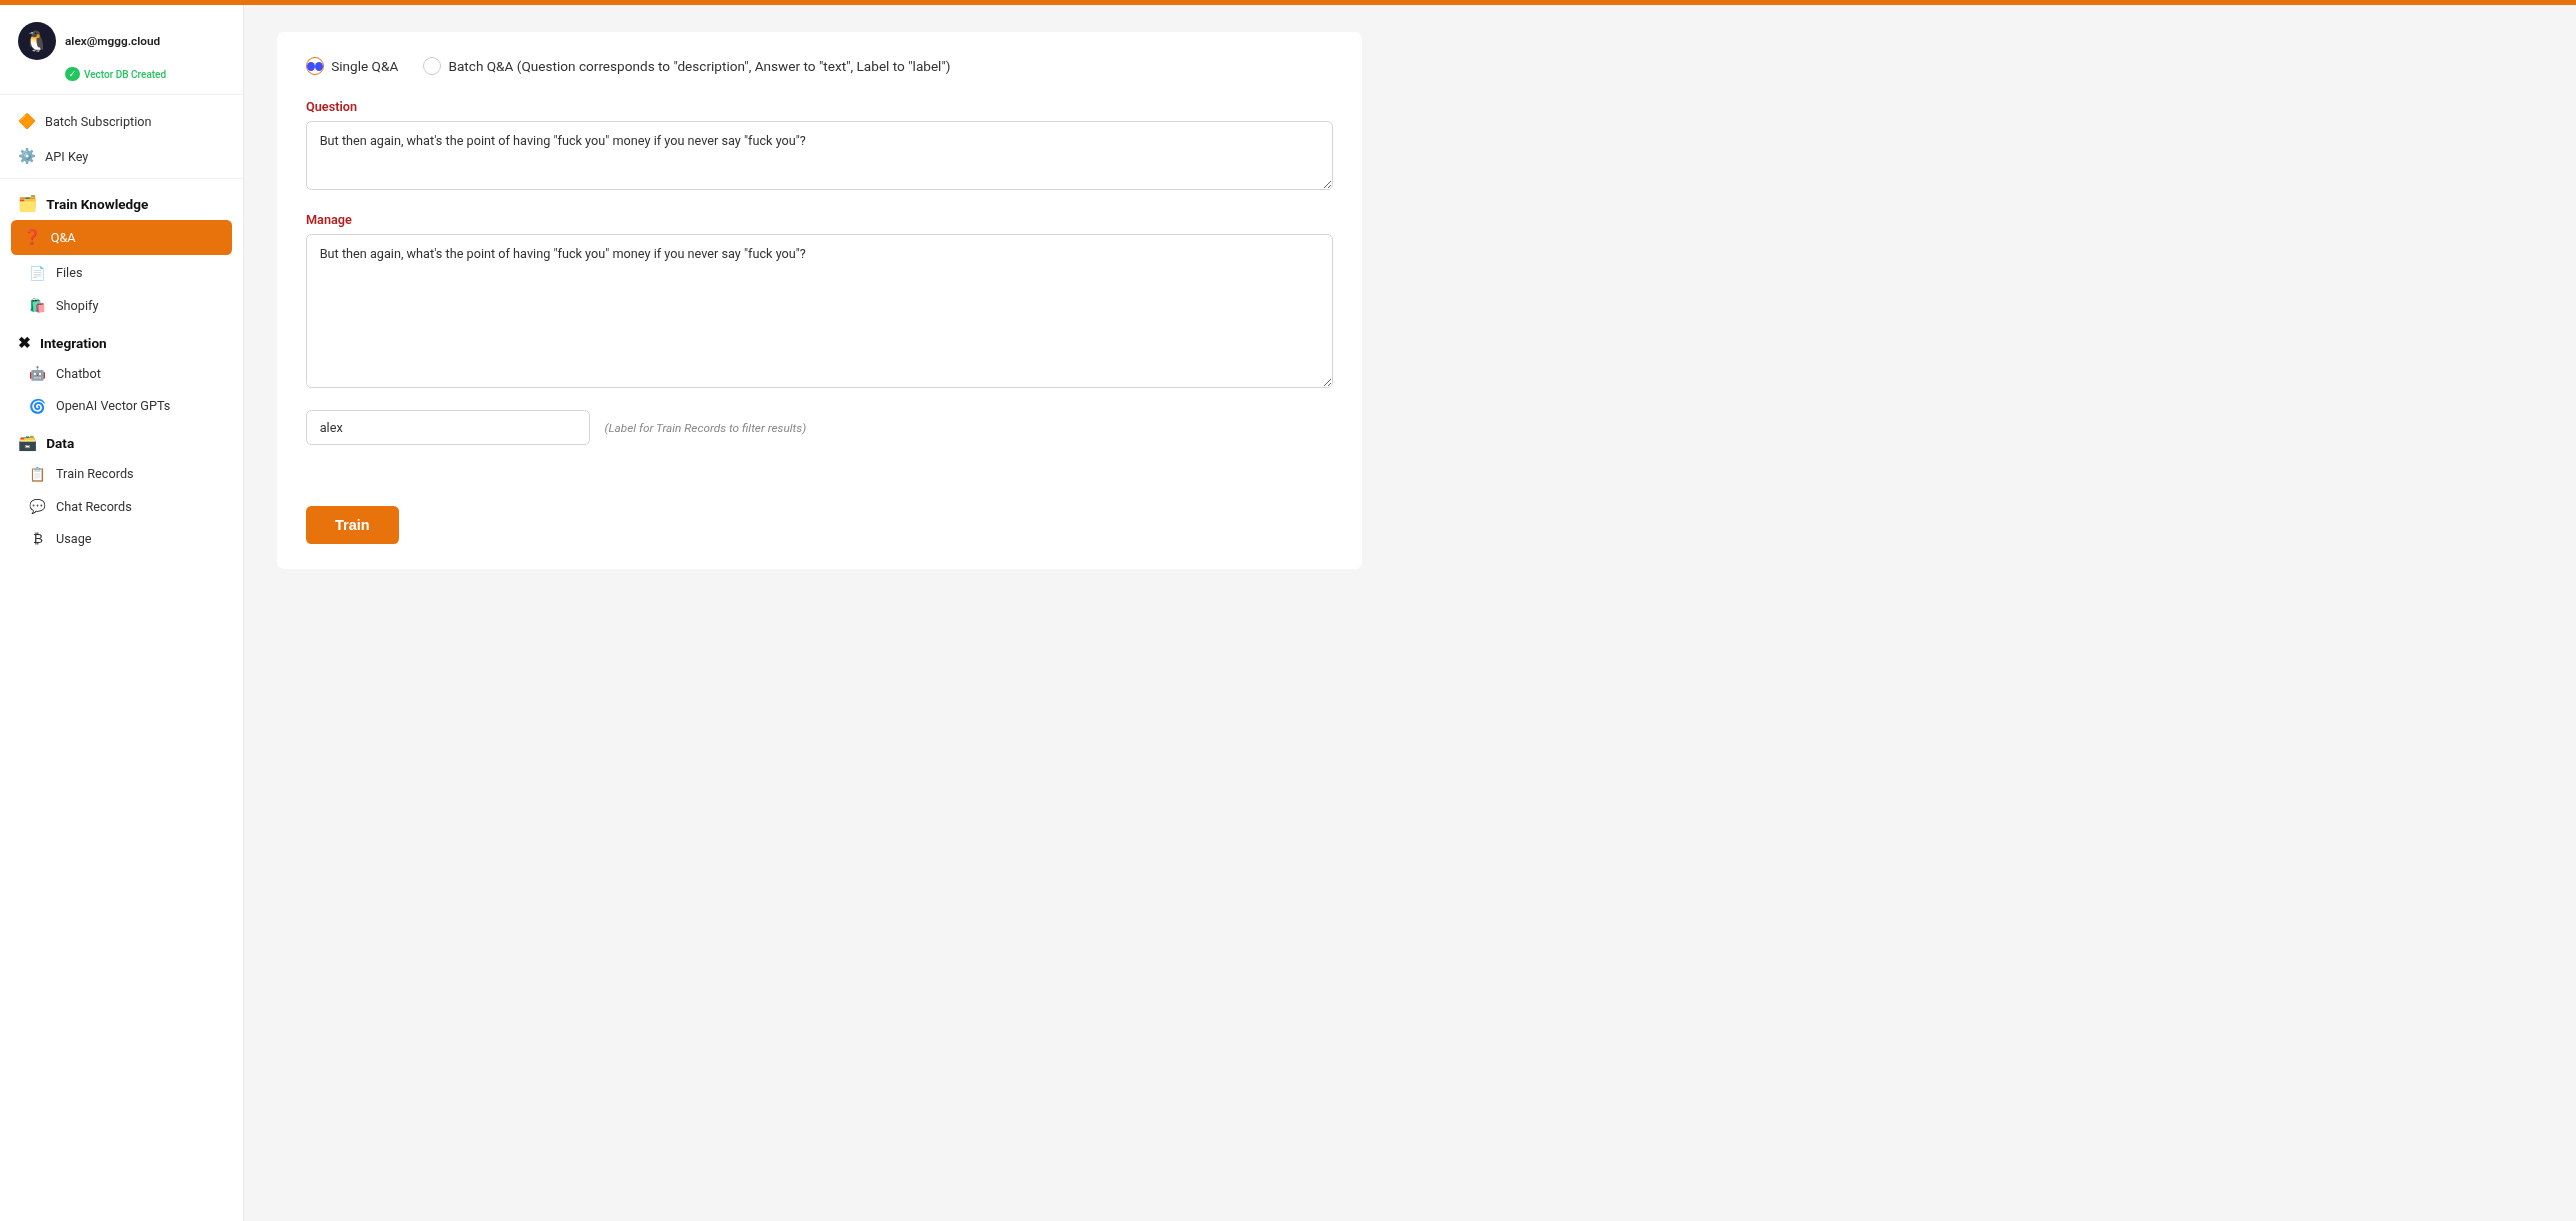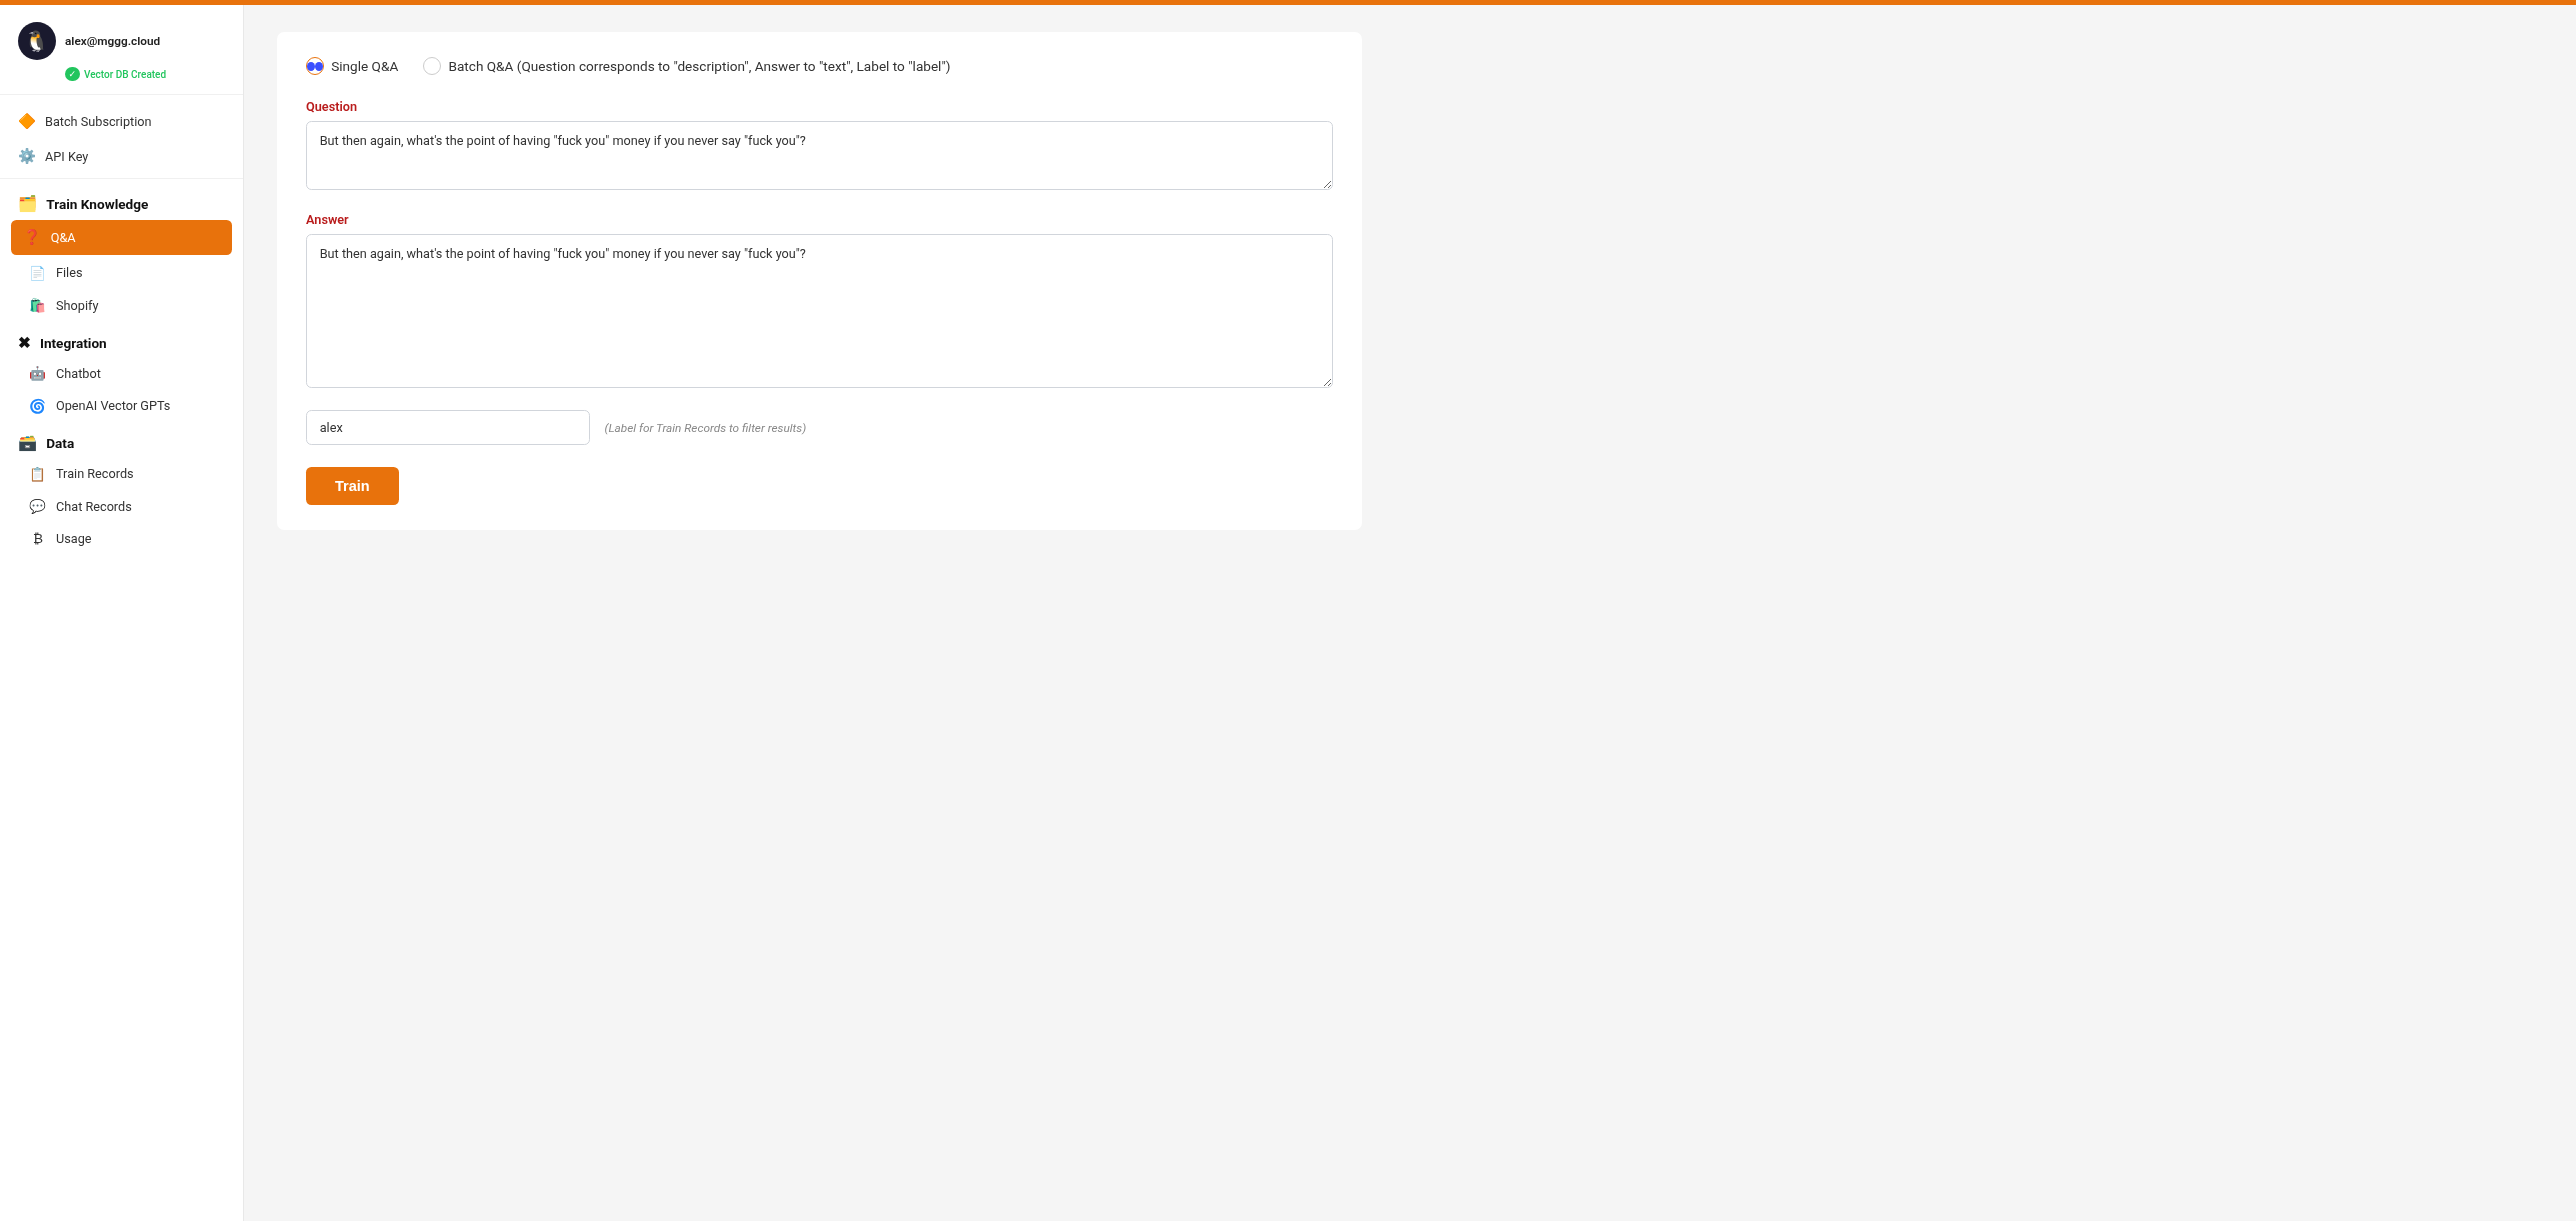--- a/index.html
+++ b/index.html
@@ -271,20 +271,21 @@
     .train-button {
       background: #E8720C;
       color: #fff;
       border: none;
       border-radius: 5.4px;
       padding: 11px 29px;
       font-size: 14.5px;
       font-weight: 600;
       cursor: pointer;
       transition: background 0.2s;
+      margin-top: 39px;
     }
 
     .divider {
       height: 0.9px;
       background: #f0f0f0;
       margin: 3.6px 0;
     }
   </style>
 </head>
 <body>
@@ -386,21 +387,21 @@
           <div class="radio-circle unselected"></div>
           <span>Batch Q&amp;A (Question corresponds to "description", Answer to "text", Label to "label")</span>
         </label>
       </div>
 
       
       <div class="field-label">Question</div>
       <textarea class="question-input" rows="3" style="">But then again, what's the point of having "fuck you" money if you never say "fuck you"?</textarea>
 
       
-      <div class="field-label">Answer</div>
+      <div class="field-label">Manage</div>
       <textarea class="answer-input" rows="7" style="">But then again, what's the point of having "fuck you" money if you never say "fuck you"?</textarea>
 
       
       <div class="label-row">
         <input class="label-input" type="text" value="alex" style="">
         <span class="label-hint">(Label for Train Records to filter results)</span>
       </div>
 
       
       <button class="train-button">

